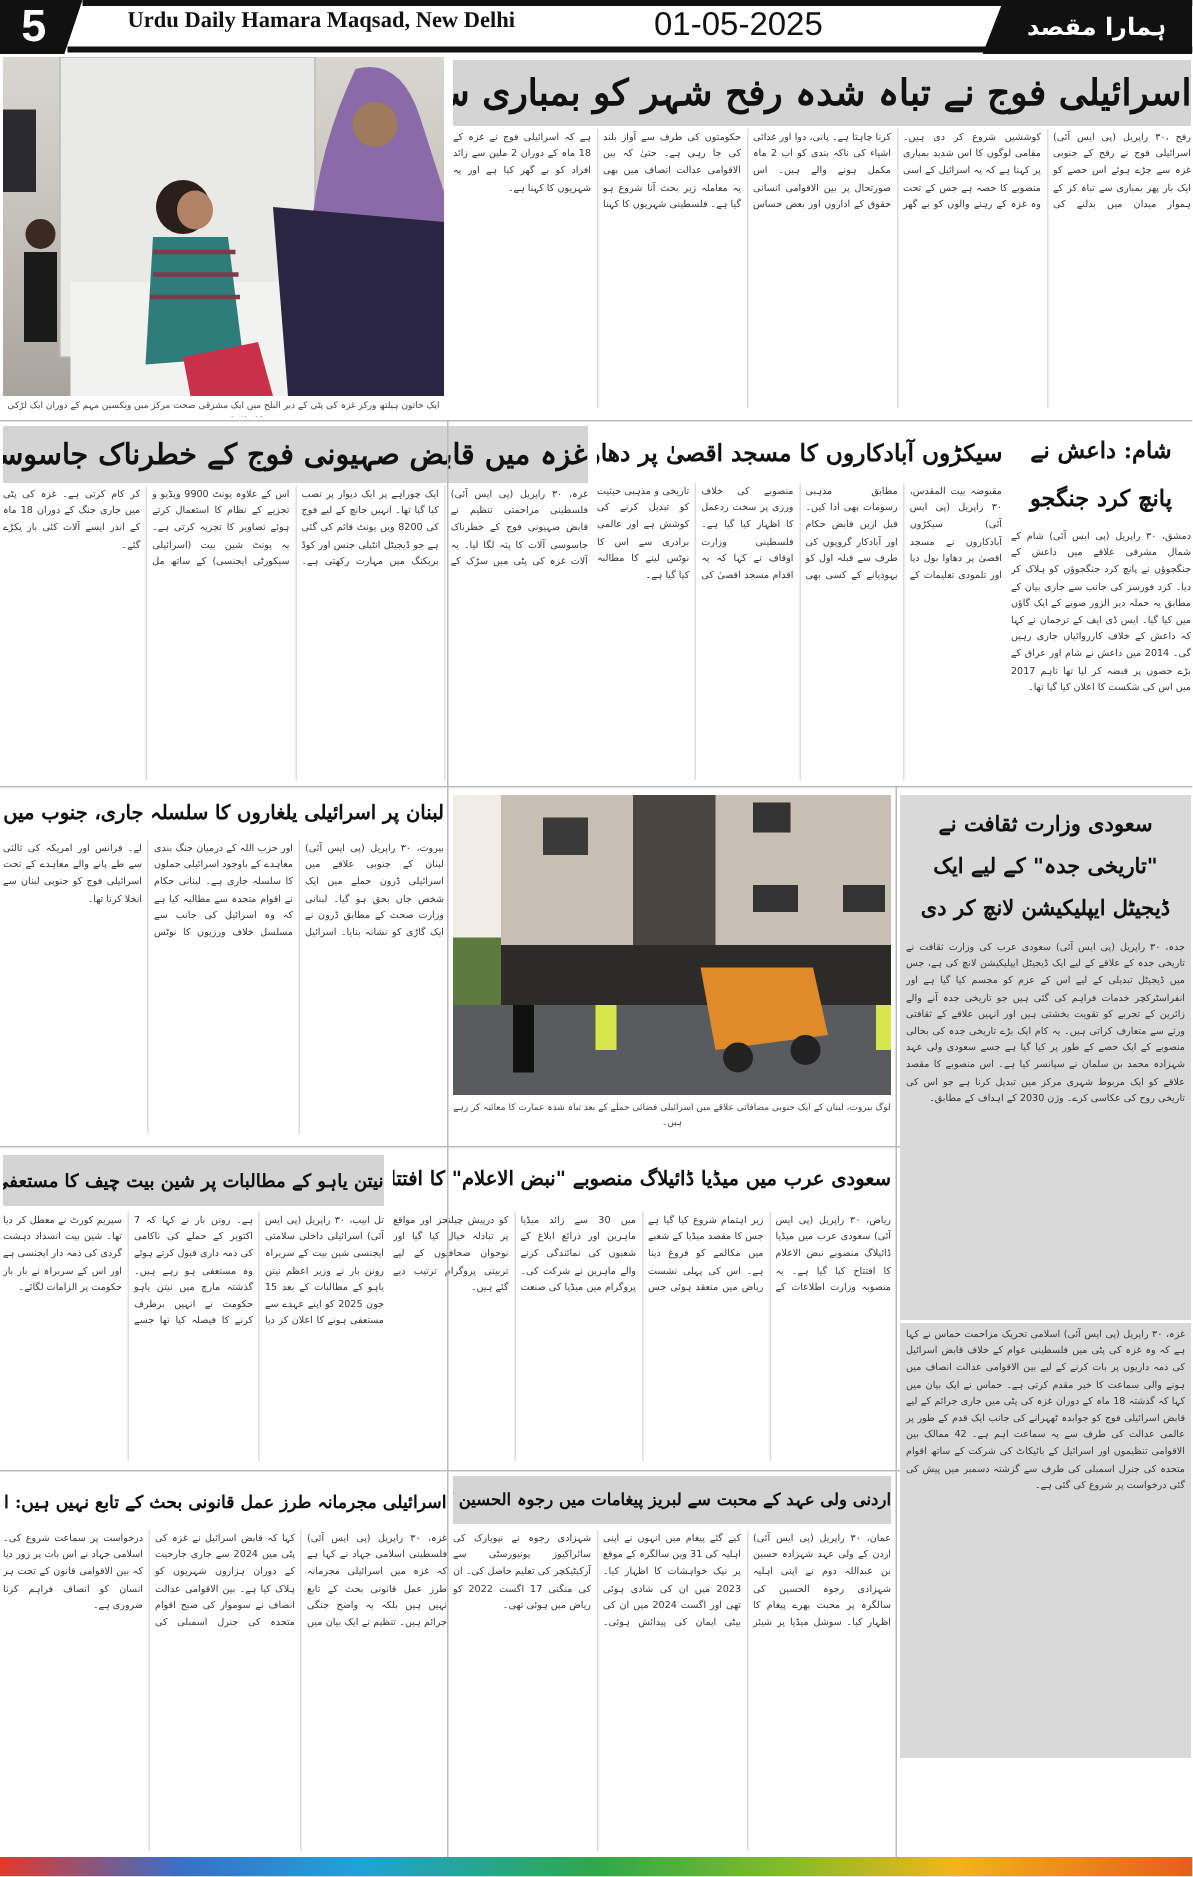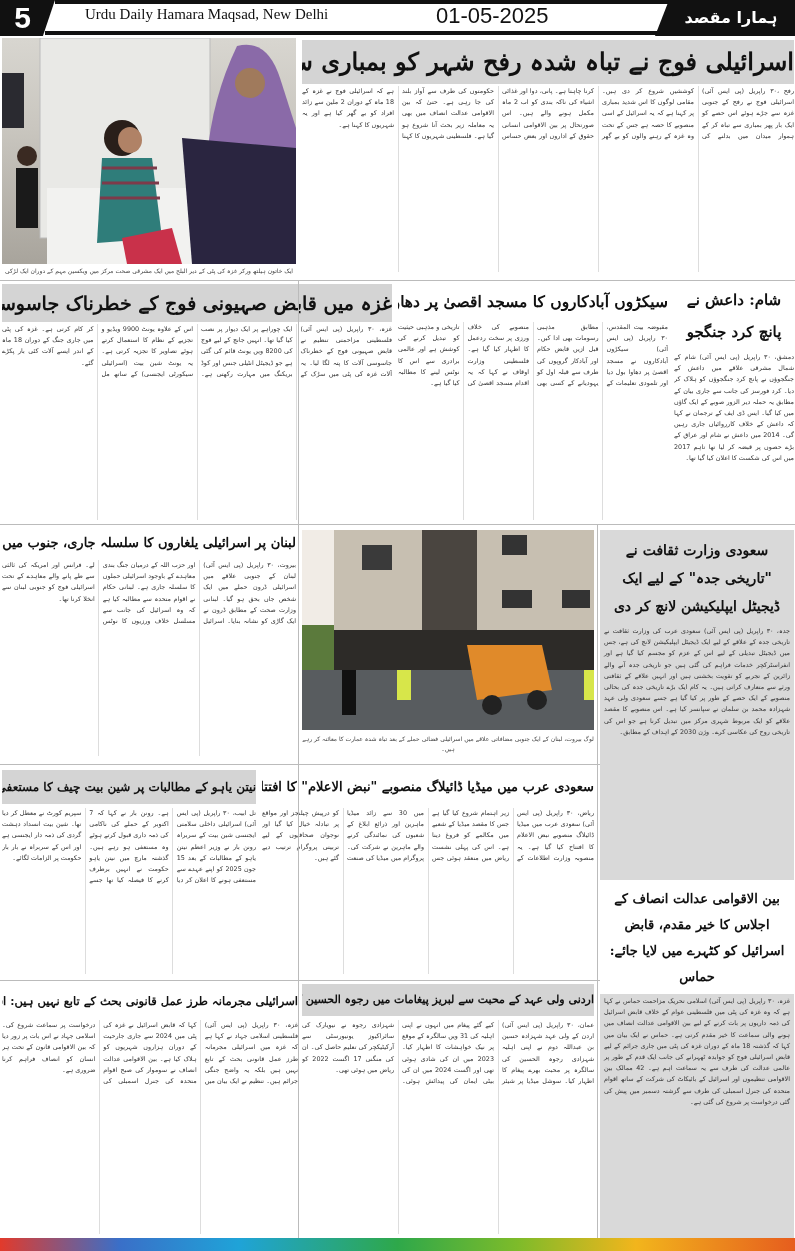--- a/index.html
+++ b/index.html
@@ -1,21 +1,21 @@
 <!DOCTYPE html>
 <html><head>
 <meta charset="utf-8">
 <style>
   * { box-sizing: border-box; margin: 0; padding: 0; }
   body { width: 795px; height: 1251px; background: #fff; font-family: "DejaVu Sans", sans-serif; overflow: hidden; position: relative; color: #222; }
   .masthead { position: absolute; left: 0; top: 0; width: 795px; height: 36px; background: #fff; }
   .masthead .topline { position: absolute; left: 55px; top: 0; width: 740px; height: 4px; background: #111; }
   .masthead .bottomline { position: absolute; left: 45px; top: 31px; width: 750px; height: 4px; background: #111; }
   .page-num { position: absolute; left: 0; top: 0; width: 55px; height: 36px; background: #111; color: #fff; font-family: "Liberation Sans", sans-serif; font-weight: bold; font-size: 30px; line-height: 36px; text-align: center; clip-path: polygon(0 0, 100% 0, 78% 100%, 0 100%); padding-right: 10px; }
-  .pub-name { position: absolute; left: 85px; top: 6px; font-family: "Liberation Serif", serif; font-weight: normal; font-size: 15px; color: #111; }
+  .pub-name { position: absolute; left: 85px; top: 6px; font-family: "Liberation Serif", serif; font-weight: bold; font-size: 15px; color: #111; }
   .pub-date { position: absolute; left: 436px; top: 3px; font-family: "Liberation Sans", sans-serif; font-weight: normal; font-size: 22px; color: #111; }
   .logo-box { position: absolute; left: 655px; top: 0; width: 140px; height: 36px; background: #111; clip-path: polygon(10% 0, 100% 0, 100% 100%, 0 100%); color: #fff; font-size: 16px; font-weight: bold; text-align: center; line-height: 36px; direction: rtl; padding-left: 12px; }
 
   .block { position: absolute; overflow: hidden; }
   .headline { font-family: "DejaVu Serif", serif; font-weight: bold; color: #111; direction: rtl; text-align: center; line-height: 1.15; }
   .headline.grey { background: #d4d4d4; }
   .body-text { direction: rtl; text-align: justify; font-size: 6.4px; line-height: 11.2px; color: #333; column-gap: 8px; column-rule: 1px solid #ddd; }
   .caption { direction: rtl; font-size: 6px; color: #444; text-align: center; line-height: 10px; }
   .photo { position: absolute; overflow: hidden; }
   .sidebar-grey { background: #d9d9d9; }
@@ -105,21 +105,20 @@
 
 <div class="rule-h" style="left:0; top:764px; width:600px;"></div>
 
 <div class="headline grey block" style="left:2px; top:770px; width:254px; height:34px; font-size:12px; line-height:34px; white-space:nowrap;">نیتن یاہو کے مطالبات پر شین بیت چیف کا مستعفی ہونے کا اعلان</div>
 <div class="body-text block" style="left:2px; top:808px; width:254px; height:166px; column-count:3;">تل ابیب، ۳۰ راپریل (پی ایس آئی) اسرائیلی داخلی سلامتی ایجنسی شین بیت کے سربراہ رونن بار نے وزیر اعظم نیتن یاہو کے مطالبات کے بعد 15 جون 2025 کو اپنے عہدے سے مستعفی ہونے کا اعلان کر دیا ہے۔ رونن بار نے کہا کہ 7 اکتوبر کے حملے کی ناکامی کی ذمہ داری قبول کرتے ہوئے وہ مستعفی ہو رہے ہیں۔ گذشتہ مارچ میں نیتن یاہو حکومت نے انہیں برطرف کرنے کا فیصلہ کیا تھا جسے سپریم کورٹ نے معطل کر دیا تھا۔ شین بیت انسداد دہشت گردی کی ذمہ دار ایجنسی ہے اور اس کے سربراہ نے بار بار حکومت پر الزامات لگائے۔</div>
 
 <div class="headline block" style="left:262px; top:770px; width:332px; height:34px; font-size:13px; line-height:34px; white-space:nowrap;">سعودی عرب میں میڈیا ڈائیلاگ منصوبے "نبض الاعلام" کا افتتاح</div>
 <div class="body-text block" style="left:262px; top:808px; width:332px; height:166px; column-count:4;">ریاض، ۳۰ راپریل (پی ایس آئی) سعودی عرب میں میڈیا ڈائیلاگ منصوبے نبض الاعلام کا افتتاح کیا گیا ہے۔ یہ منصوبہ وزارت اطلاعات کے زیر اہتمام شروع کیا گیا ہے جس کا مقصد میڈیا کے شعبے میں مکالمے کو فروغ دینا ہے۔ اس کی پہلی نشست ریاض میں منعقد ہوئی جس میں 30 سے زائد میڈیا ماہرین اور ذرائع ابلاغ کے شعبوں کی نمائندگی کرنے والے ماہرین نے شرکت کی۔ پروگرام میں میڈیا کی صنعت کو درپیش چیلنجز اور مواقع پر تبادلہ خیال کیا گیا اور نوجوان صحافیوں کے لیے تربیتی پروگرام ترتیب دیے گئے ہیں۔</div>
 
 <div class="block" style="left:600px; top:882px; width:194px; height:356px;">
-  <div class="headline" style="padding:4px; font-size:13px; line-height:26px;">بین الاقوامی عدالت انصاف کے اجلاس کا خیر مقدم، قابض اسرائیل کو کٹہرے میں لایا جائے: حماس</div>
   <div class="body-text sidebar-grey" style="padding:2px 4px; height:290px; overflow:hidden;">غزہ، ۳۰ راپریل (پی ایس آئی) اسلامی تحریک مزاحمت حماس نے کہا ہے کہ وہ غزہ کی پٹی میں فلسطینی عوام کے خلاف قابض اسرائیل کی ذمہ داریوں پر بات کرنے کے لیے بین الاقوامی عدالت انصاف میں ہونے والی سماعت کا خیر مقدم کرتی ہے۔ حماس نے ایک بیان میں کہا کہ گذشتہ 18 ماہ کے دوران غزہ کی پٹی میں جاری جرائم کے لیے قابض اسرائیلی فوج کو جوابدہ ٹھہرانے کی جانب ایک قدم کے طور پر عالمی عدالت کی طرف سے یہ سماعت اہم ہے۔ 42 ممالک بین الاقوامی تنظیموں اور اسرائیل کے بائیکاٹ کی شرکت کے ساتھ اقوام متحدہ کی جنرل اسمبلی کی طرف سے گزشتہ دسمبر میں پیش کی گئی درخواست پر شروع کی گئی ہے۔</div>
 </div>
 
 <div class="rule-h" style="left:0; top:980px; width:600px;"></div>
 
 <div class="headline block" style="left:2px; top:986px; width:296px; height:30px; font-size:11.5px; line-height:30px; white-space:nowrap;">اسرائیلی مجرمانہ طرز عمل قانونی بحث کے تابع نہیں ہیں: اسلامی جہاد</div>
 <div class="body-text block" style="left:2px; top:1020px; width:296px; height:214px; column-count:3;">غزہ، ۳۰ راپریل (پی ایس آئی) فلسطینی اسلامی جہاد نے کہا ہے کہ غزہ میں اسرائیلی مجرمانہ طرز عمل قانونی بحث کے تابع نہیں ہیں بلکہ یہ واضح جنگی جرائم ہیں۔ تنظیم نے ایک بیان میں کہا کہ قابض اسرائیل نے غزہ کی پٹی میں 2024 سے جاری جارحیت کے دوران ہزاروں شہریوں کو ہلاک کیا ہے۔ بین الاقوامی عدالت انصاف نے سوموار کی صبح اقوام متحدہ کی جنرل اسمبلی کی درخواست پر سماعت شروع کی۔ اسلامی جہاد نے اس بات پر زور دیا کہ بین الاقوامی قانون کے تحت ہر انسان کو انصاف فراہم کرنا ضروری ہے۔</div>
 
 <div class="headline grey block" style="left:302px; top:984px; width:292px; height:32px; font-size:11px; line-height:32px; white-space:nowrap;">اردنی ولی عہد کے محبت سے لبریز پیغامات میں رجوہ الحسین کی سالگرہ</div>
 <div class="body-text block" style="left:302px; top:1020px; width:292px; height:214px; column-count:3;">عمان، ۳۰ راپریل (پی ایس آئی) اردن کے ولی عہد شہزادہ حسین بن عبداللہ دوم نے اپنی اہلیہ شہزادی رجوہ الحسین کی سالگرہ پر محبت بھرے پیغام کا اظہار کیا۔ سوشل میڈیا پر شیئر کیے گئے پیغام میں انہوں نے اپنی اہلیہ کی 31 ویں سالگرہ کے موقع پر نیک خواہشات کا اظہار کیا۔ 2023 میں ان کی شادی ہوئی تھی اور اگست 2024 میں ان کی بیٹی ایمان کی پیدائش ہوئی۔ شہزادی رجوہ نے نیویارک کی سائراکیوز یونیورسٹی سے آرکیٹیکچر کی تعلیم حاصل کی۔ ان کی منگنی 17 اگست 2022 کو ریاض میں ہوئی تھی۔</div>

